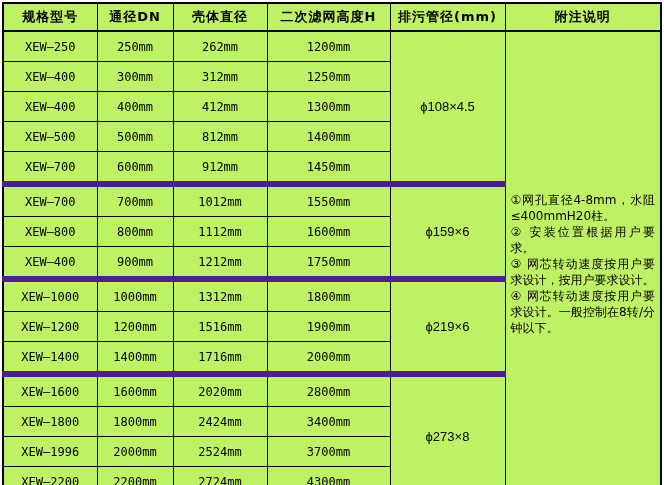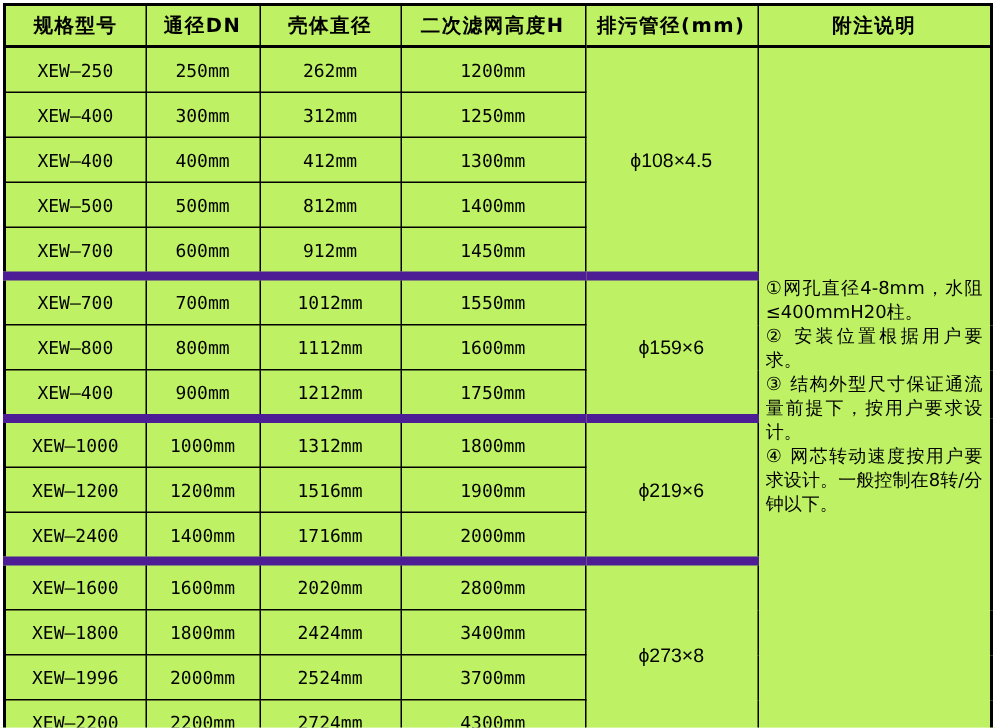--- a/index.html
+++ b/index.html
@@ -84,21 +84,21 @@
   <tbody>
     <tr>
       <td>XEW—250</td>
       <td>250mm</td>
       <td>262mm</td>
       <td>1200mm</td>
       <td class="drain-cell" rowspan="5">ϕ108×4.5</td>
       <td class="notes-cell" rowspan="15">
         <p>①网孔直径4-8mm，水阻≤400mmH20柱。</p>
         <p>② 安装位置根据用户要求。</p>
-        <p>③ 结构外型尺寸保证通流量前提下，按用户要求设计。</p>
+        <p>③ 网芯转动速度按用户要求设计，按用户要求设计。</p>
         <p>④ 网芯转动速度按用户要求设计。一般控制在8转/分钟以下。</p>
       </td>
     </tr>
     <tr>
       <td>XEW—400</td>
       <td>300mm</td>
       <td>312mm</td>
       <td>1250mm</td>
     </tr>
     <tr>
@@ -145,21 +145,21 @@
       <td>1800mm</td>
       <td class="drain-cell" rowspan="3">ϕ219×6</td>
     </tr>
     <tr>
       <td>XEW—1200</td>
       <td>1200mm</td>
       <td>1516mm</td>
       <td>1900mm</td>
     </tr>
     <tr>
-      <td>XEW—2400</td>
+      <td>XEW—1400</td>
       <td>1400mm</td>
       <td>1716mm</td>
       <td>2000mm</td>
     </tr>
     <tr class="group-start">
       <td>XEW—1600</td>
       <td>1600mm</td>
       <td>2020mm</td>
       <td>2800mm</td>
       <td class="drain-cell" rowspan="4">ϕ273×8</td>

